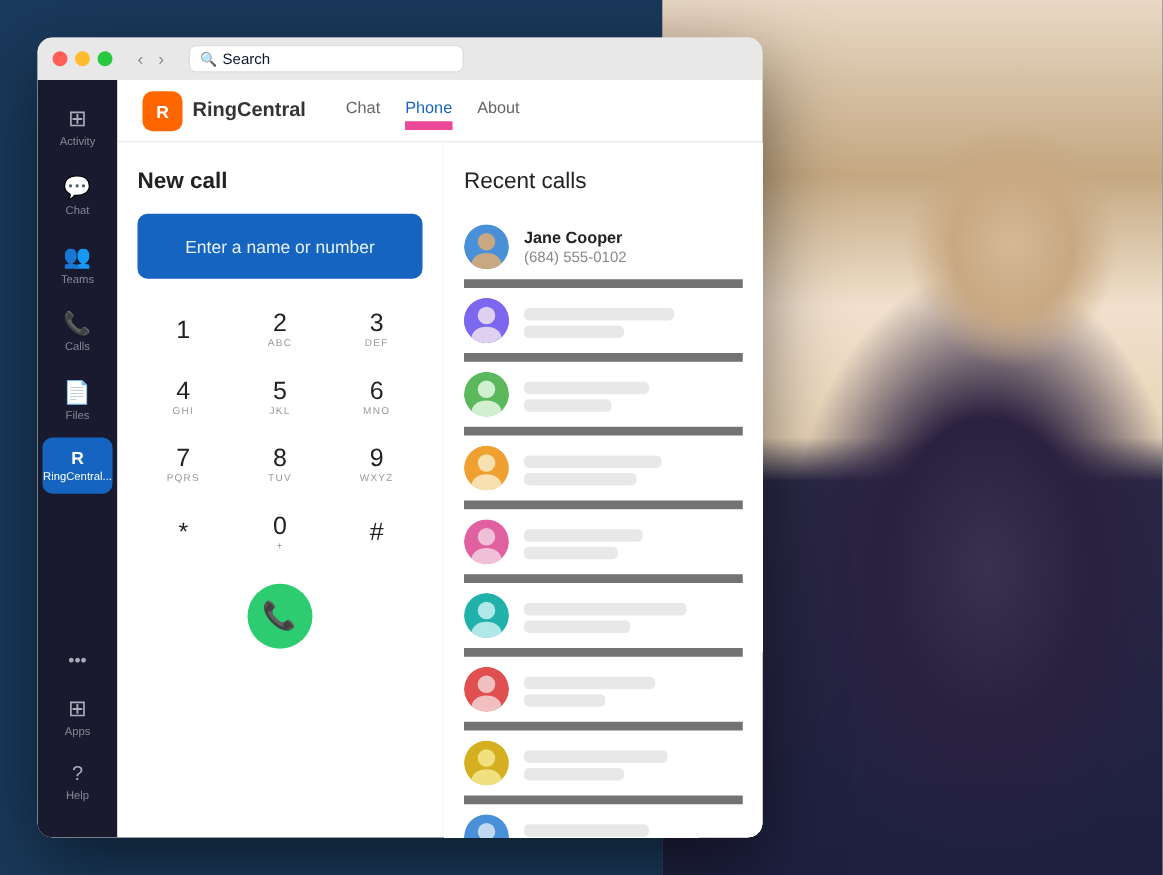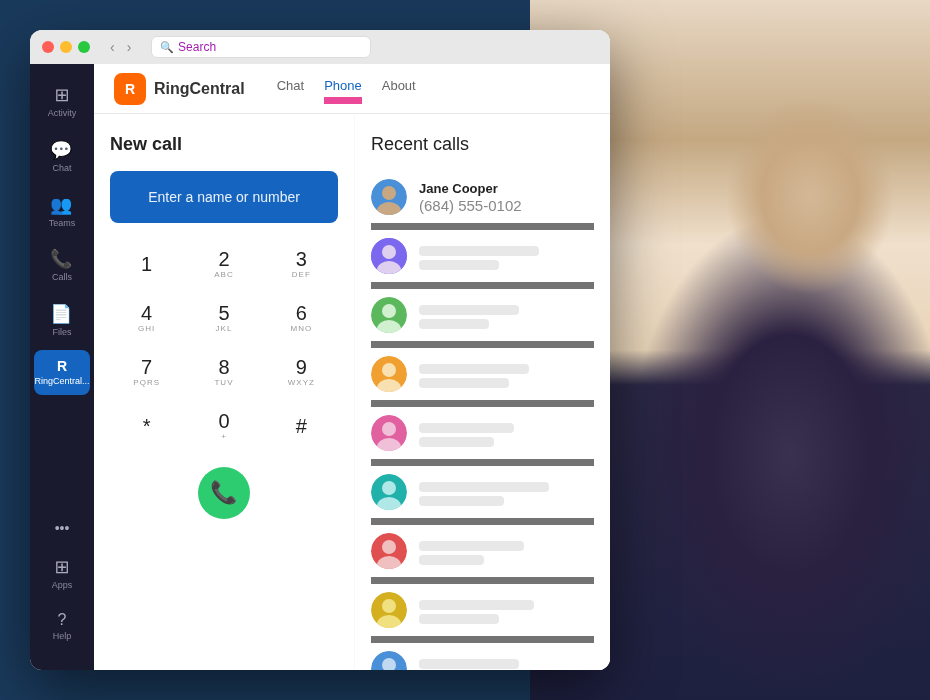--- a/index.html
+++ b/index.html
@@ -101,21 +101,21 @@
       padding: 0 8px;
       gap: 4px;
       border: 1px solid #ddd;
     }
     .search-icon-small {
       color: #999;
       font-size: 11px;
     }
     .search-text {
       font-size: 12px;
-      color: #a21caf;
+      color: #0f172a;
     }
     
     .app-body {
       display: flex;
       flex: 1;
       overflow: hidden;
     }
     
     .sidebar {
       width: 64px;
@@ -337,21 +337,21 @@
     }
     .call-info {
       flex: 1;
     }
     .call-name {
       font-size: 13px;
       font-weight: 600;
       color: #222;
     }
     .call-number {
-      font-size: 15px;
+      font-size: 12px;
       color: #888;
       margin-top: 1px;
     }
     .placeholder-bar {
       height: 10px;
       background: #e8e8e8;
       border-radius: 4px;
       margin-top: 3px;
     }
     .av-purple { background: #7b68ee; }

